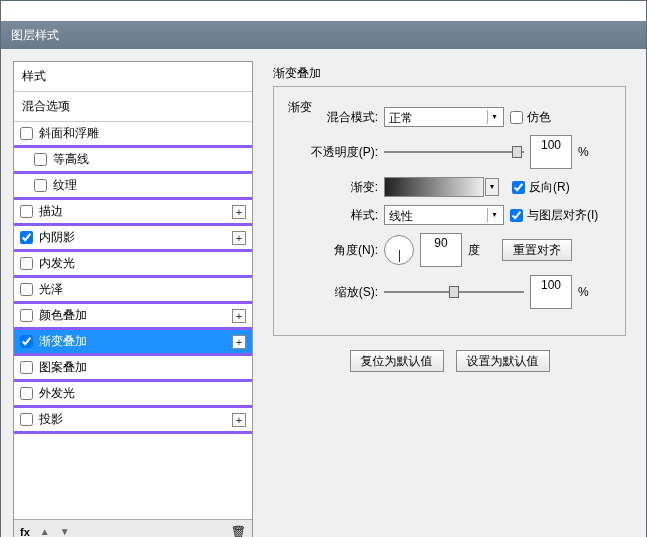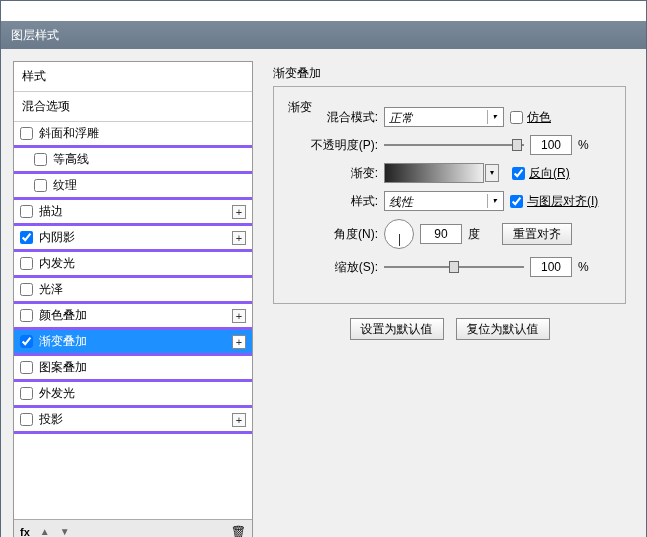--- a/index.html
+++ b/index.html
@@ -19,27 +19,27 @@
 .left-footer { height: 24px; border-top: 1px solid #aaa; background: #eaeaea; display: flex; align-items: center; padding: 0 6px; gap: 10px; }
 .left-footer .fx { font-weight: bold; font-size: 11px; }
 .left-footer .arrow { font-size: 10px; color: #666; }
 .left-footer .trash { margin-left: auto; font-size: 12px; }
 .right-panel { flex: 1; padding: 4px 8px; }
 .group-title { font-size: 12px; margin-bottom: 4px; }
 .fieldset { border: 1px solid #aaa; padding: 12px 14px 18px 14px; position: relative; }
 .fieldset .legend { position: absolute; top: -8px; left: 10px; background: #f0f0f0; padding: 0 4px; font-size: 12px; margin-top: 20px; }
 .form-row { display: flex; align-items: center; margin: 8px 0; gap: 6px; }
 .form-row .lbl { width: 90px; text-align: right; }
-.select { flex: 0 0 120px; height: 20px; border: 1px solid #888; background: #fff; position: relative; padding: 2px 18px 2px 4px; font-size: 12px; font-style: italic; }
+.select { flex: 0 0 120px; height: 20px; border: 1px solid #888; background: #fff; position: relative; padding: 2px 18px 2px 4px; font-size: 12px; }
 .select .caret { position: absolute; right: 2px; top: 2px; width: 14px; height: 14px; border-left: 1px solid #aaa; text-align: center; line-height: 14px; font-size: 8px; }
-.checkbox-line { display: flex; align-items: center; gap: 4px; text-decoration: underline; }
+.checkbox-line { display: flex; align-items: center; gap: 4px; }
 .slider { flex: 0 0 140px; height: 16px; position: relative; }
 .slider .track { position: absolute; top: 7px; left: 0; right: 0; height: 2px; background: #888; }
 .slider .thumb { position: absolute; top: 2px; width: 10px; height: 12px; background: #ddd; border: 1px solid #666; }
-.numbox { width: 42px; height: 20px; border: 1px solid #888; background: #fff; text-align: center; padding: 2px 0; font-size: 12px; }
+.numbox { width: 42px; height: 34px; border: 1px solid #888; background: #fff; text-align: center; padding: 2px 0; font-size: 12px; }
 .pct { font-size: 12px; }
 .grad-swatch { flex: 0 0 100px; height: 20px; border: 1px solid #888; background: linear-gradient(to right, #222, #eee); position: relative; }
 .grad-swatch .dd { position: absolute; right: -16px; top: 0; width: 14px; height: 18px; border: 1px solid #888; background: #eee; text-align: center; line-height: 16px; font-size: 8px; }
 .angle-dial { width: 30px; height: 30px; border: 1px solid #888; border-radius: 50%; position: relative; background: #fff; }
 .angle-dial .needle { position: absolute; left: 50%; top: 50%; width: 1px; height: 12px; background: #333; transform-origin: top center; transform: rotate(0deg); }
 .btn { border: 1px solid #888; background: linear-gradient(#fff,#e5e5e5); padding: 2px 10px; font-size: 12px; height: 22px; cursor: pointer; }
 .bottom-btns { display: flex; gap: 12px; justify-content: center; margin-top: 14px; }
 </style>
 </head>
 <body>
@@ -185,18 +185,18 @@
           <div class="slider">
             <div class="track"></div>
             <div class="thumb" style="left:65px"></div>
           </div>
           <div class="numbox">100</div>
           <span class="pct">%</span>
         </div>
       </div>
 
       <div class="bottom-btns">
+        <button class="btn">复位为默认值</button>
         <button class="btn">设置为默认值</button>
-        <button class="btn">复位为默认值</button>
       </div>
     </div>
   </div>
 </div>
 
 </body></html>

